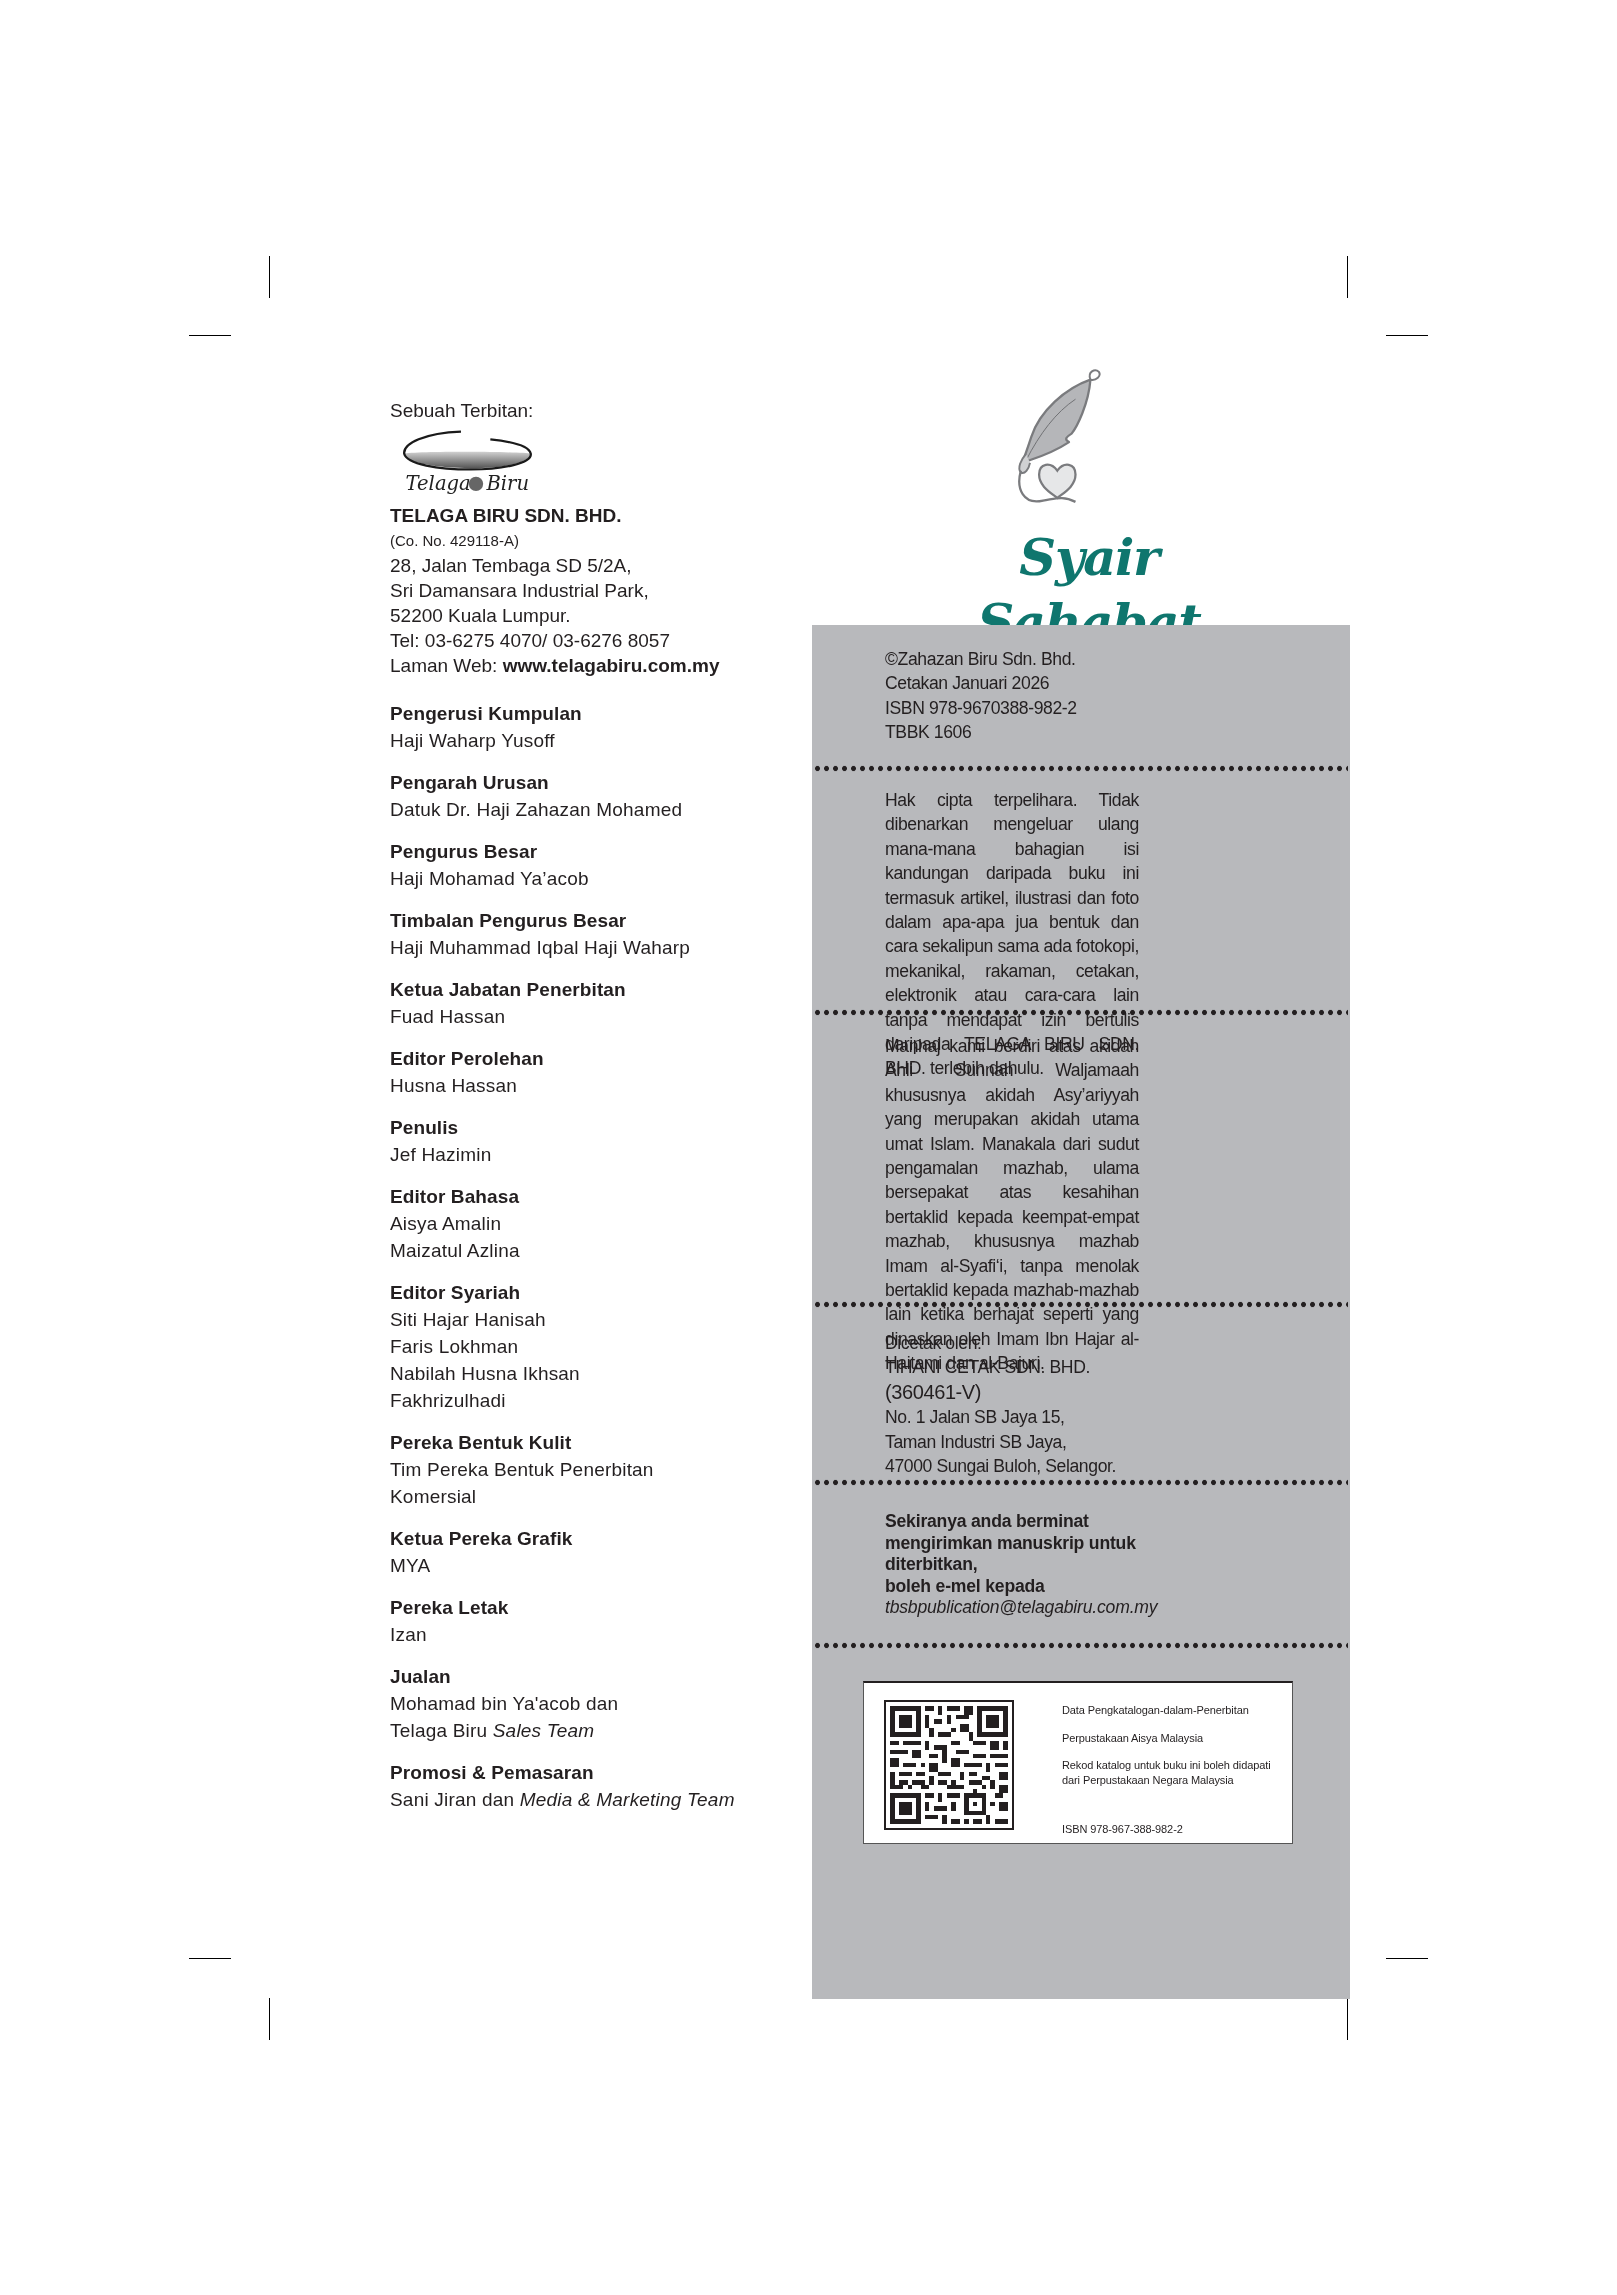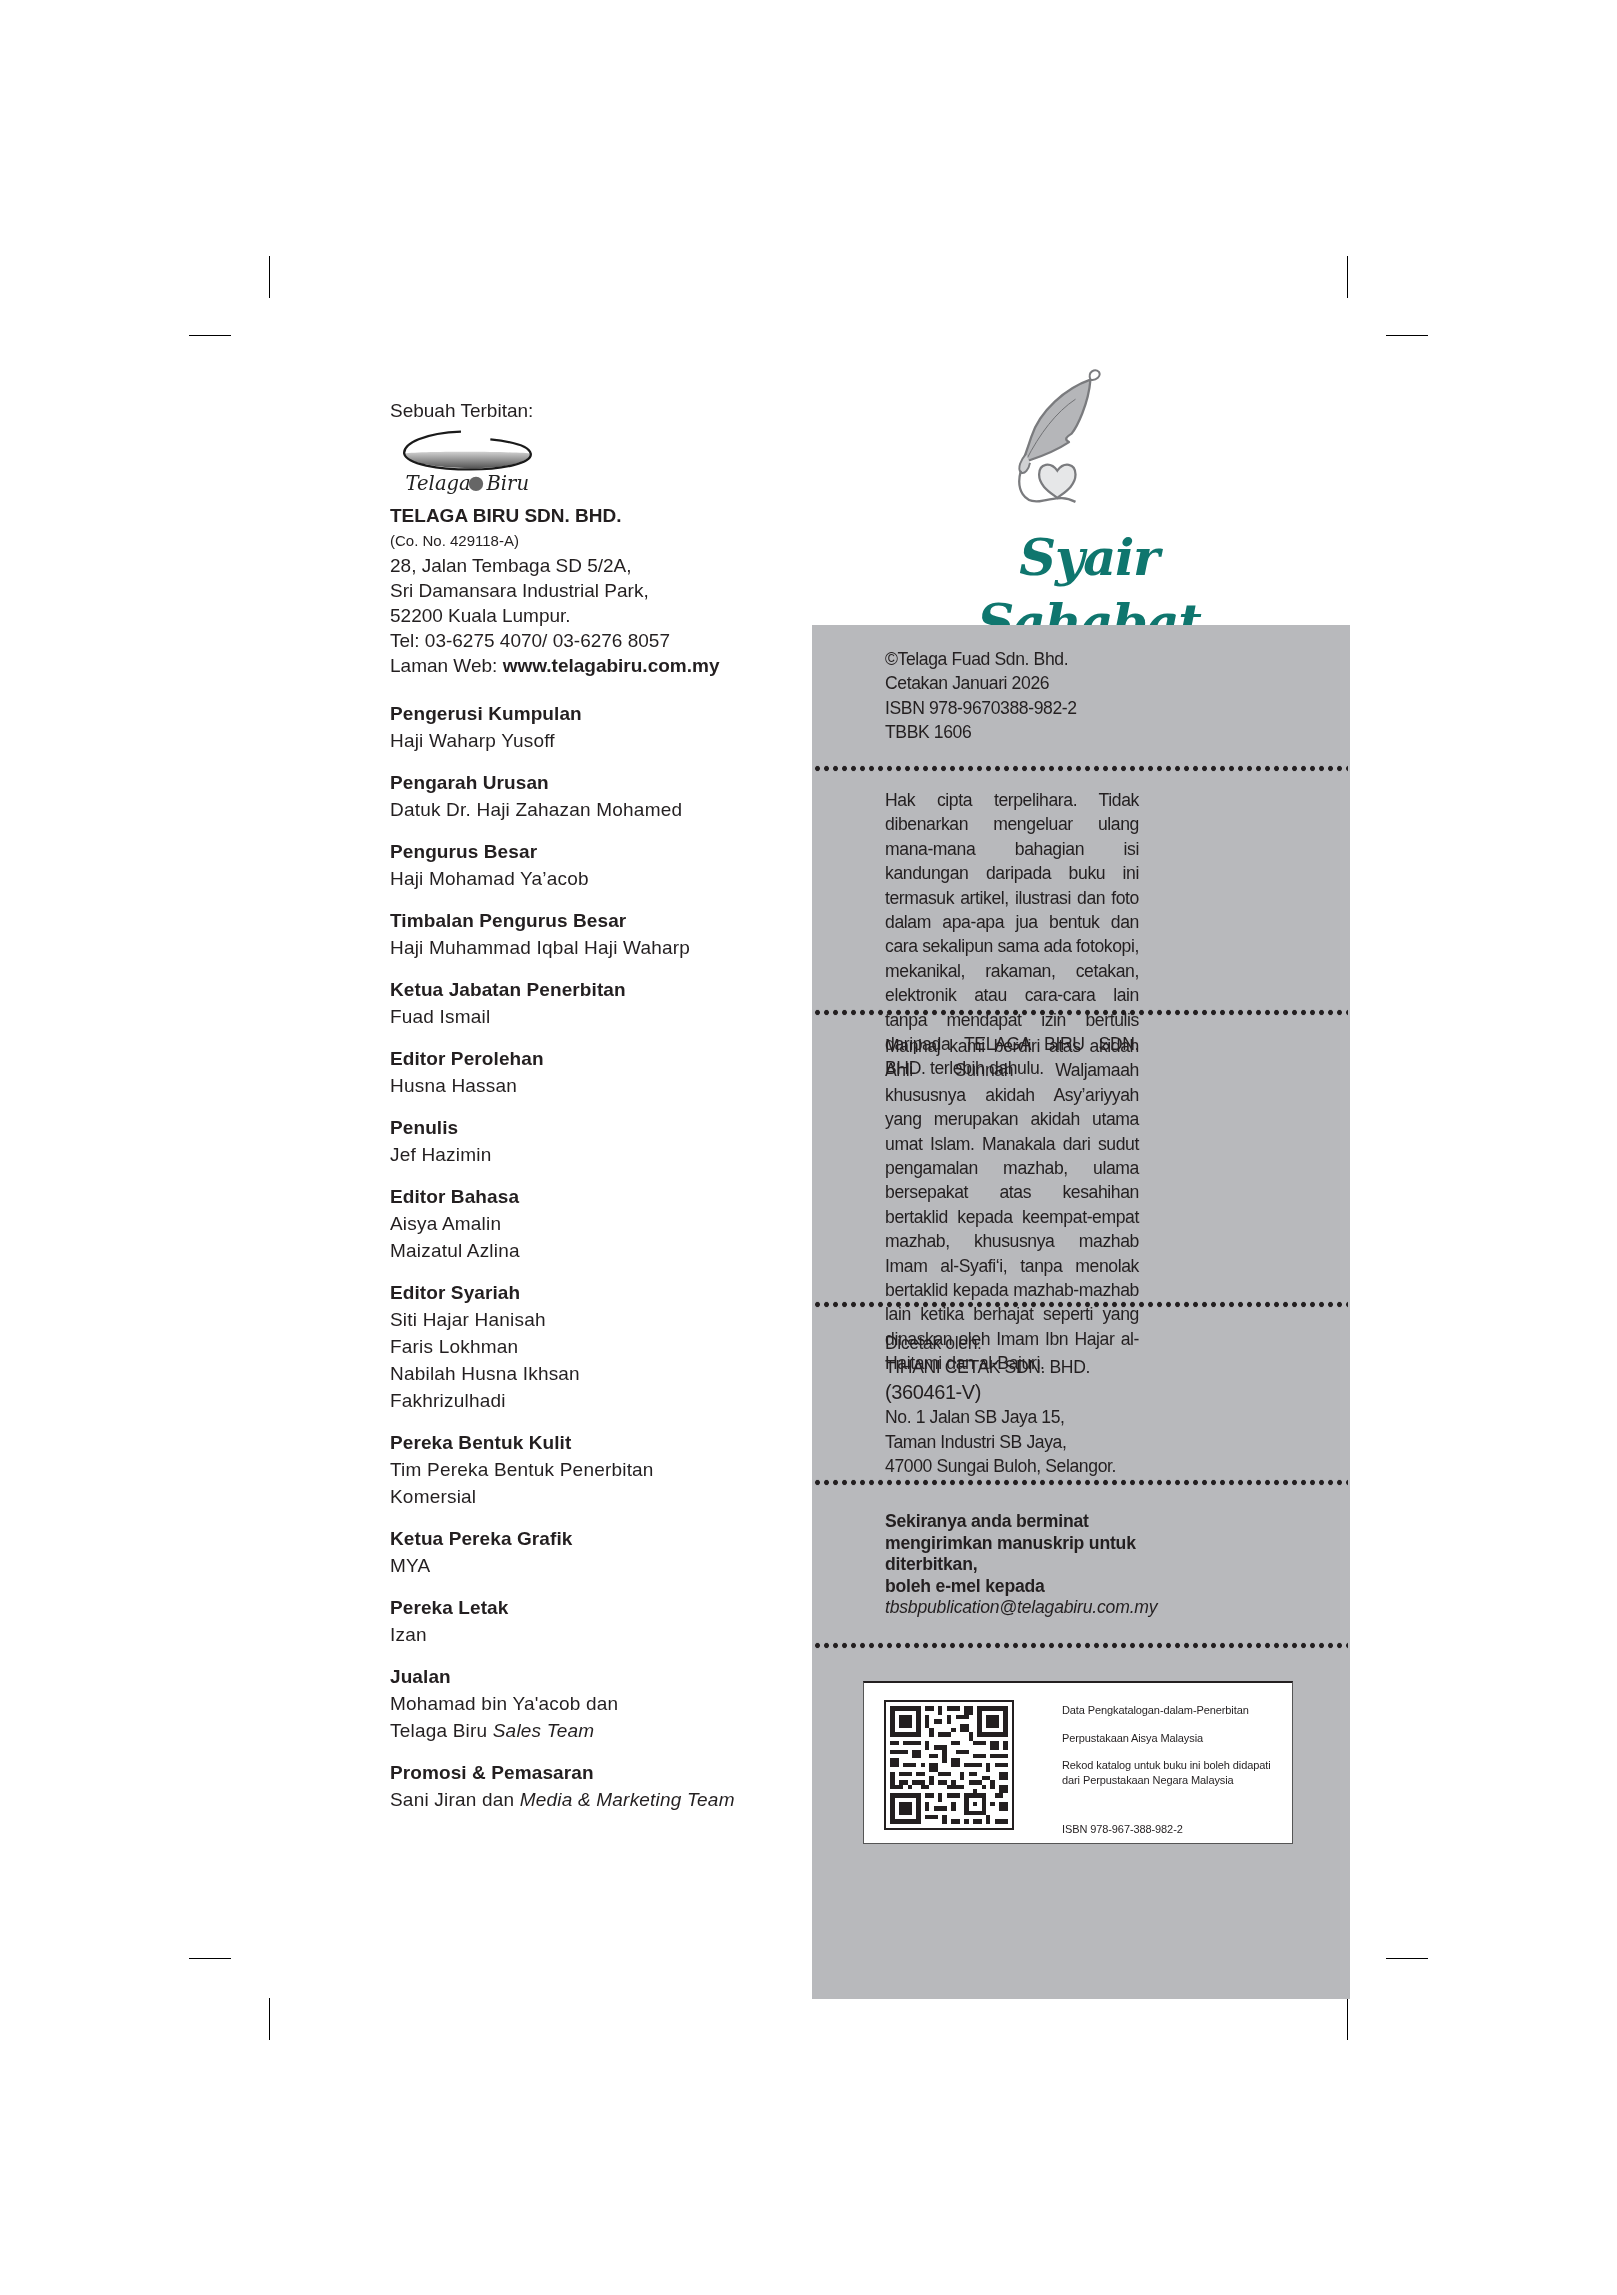--- a/index.html
+++ b/index.html
@@ -97,21 +97,21 @@
   <div class="credit">
     <span class="role">Pengurus Besar</span>
     <span class="val">Haji Mohamad Ya’acob</span>
   </div>
   <div class="credit">
     <span class="role">Timbalan Pengurus Besar</span>
     <span class="val">Haji Muhammad Iqbal Haji Waharp</span>
   </div>
   <div class="credit">
     <span class="role">Ketua Jabatan Penerbitan</span>
-    <span class="val">Fuad Ismail</span>
+    <span class="val">Fuad Hassan</span>
   </div>
   <div class="credit">
     <span class="role">Editor Perolehan</span>
     <span class="val">Husna Hassan</span>
   </div>
   <div class="credit">
     <span class="role">Penulis</span>
     <span class="val">Jef Hazimin</span>
   </div>
   <div class="credit">
@@ -162,21 +162,21 @@
 
     <path d="M82,162 C72,148 54,150 54,168 C54,186 72,196 82,204 C92,196 110,186 110,168 C110,150 92,148 82,162 Z" fill="#e6e7e8" stroke="#7a7b7e" stroke-width="3.5"></path>
 
     <path d="M26,162 C18,190 30,215 60,208 C80,205 90,200 110,210" fill="none" stroke="#7a7b7e" stroke-width="3.5"></path>
   </svg>
 </div>
 <div class="title">Syair Sahabat</div>
 
 <div class="panel">
   <div class="ptext cond" style="top:22px;">
-    <div>©Telaga Fuad Sdn. Bhd.</div>
+    <div>©Zahazan Biru Sdn. Bhd.</div>
     <div>Cetakan Januari 2026</div>
     <div>ISBN 978-9670388-982-2</div>
     <div>TBBK 1606</div>
   </div>
 
   <div class="dots" style="top:140px;"></div>
 
   <div class="ptext justify cond" style="top:163px;">Hak cipta terpelihara. Tidak dibenarkan mengeluar ulang mana-mana bahagian isi kandungan daripada buku ini termasuk artikel, ilustrasi dan foto dalam apa-apa jua bentuk dan cara sekalipun sama ada fotokopi, mekanikal, rakaman, cetakan, elektronik atau cara-cara lain tanpa mendapat izin bertulis daripada TELAGA BIRU SDN. BHD. terlebih dahulu.</div>
 
   <div class="dots" style="top:384px;"></div>

